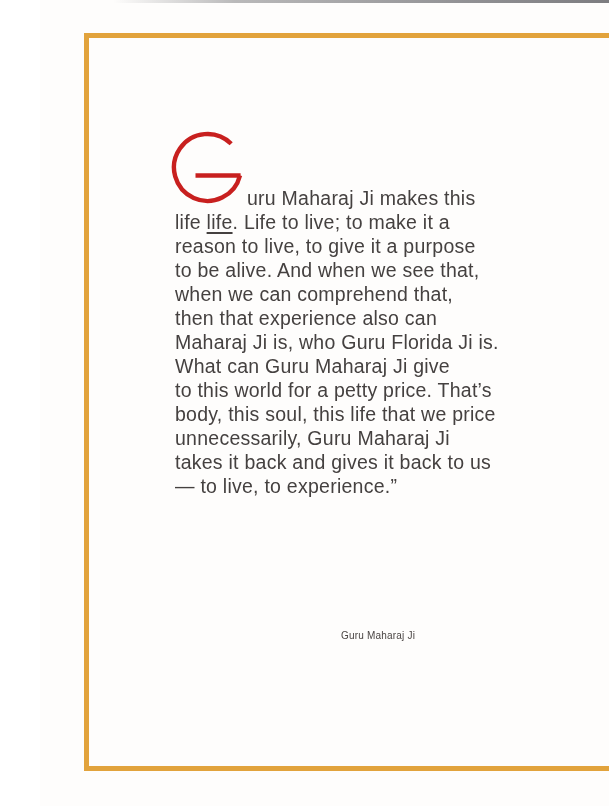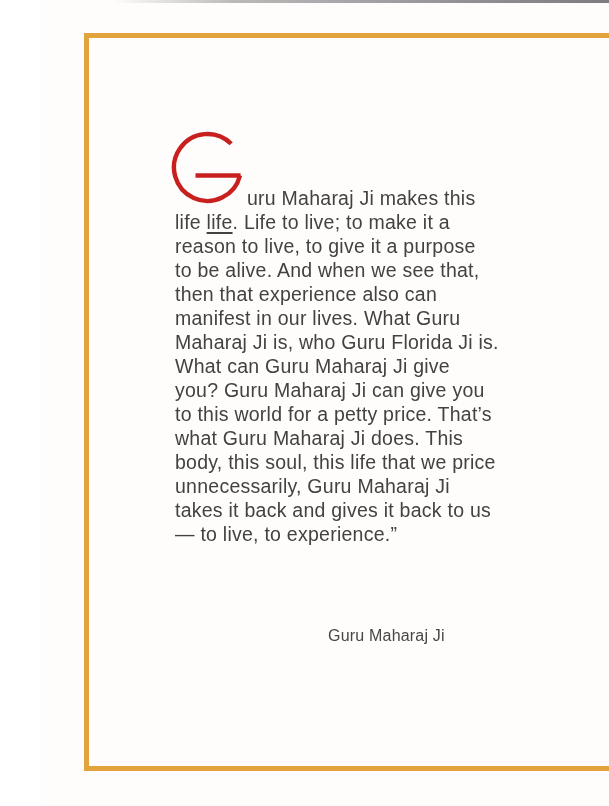--- a/index.html
+++ b/index.html
@@ -48,22 +48,22 @@
   }
   .qline { white-space: nowrap; }
   .qline-first { padding-left: 72px; }
   .u {
     text-decoration: underline;
     text-underline-offset: 3px;
     text-decoration-thickness: 1.5px;
   }
   
   .attribution {
-    position: absolute; left: 288px; top: 629px;
-    font-size: 16px; line-height: 13.5px;
+    position: absolute; left: 301px; top: 629px;
+    font-size: 10px; line-height: 13.5px;
     letter-spacing: 0.2px;
     color: #4a4543;
   }
 </style>
 </head>
 <body>
 
 <div class="page">
 
   <div class="scan-edge-top"></div>
@@ -78,27 +78,25 @@
 
   <div class="quote">
     <div class="qline qline-first">
       <span>uru Maharaj Ji makes this</span>
     </div>
     <div class="qline">
       <span>life </span><span class="u">life</span><span>. Life to live; to make it a</span>
     </div>
     <div class="qline">reason to live, to give it a purpose</div>
     <div class="qline">to be alive. And when we see that,</div>
+    <div class="qline">when we can comprehend that,</div>
     <div class="qline">then that experience also can</div>
-    <div class="qline">manifest in our lives. What Guru</div>
     <div class="qline">Maharaj Ji is, who Guru Florida Ji is.</div>
     <div class="qline">What can Guru Maharaj Ji give</div>
-    <div class="qline">you? Guru Maharaj Ji can give you</div>
     <div class="qline">to this world for a petty price. That’s</div>
-    <div class="qline">what Guru Maharaj Ji does. This</div>
     <div class="qline">body, this soul, this life that we price</div>
     <div class="qline">unnecessarily, Guru Maharaj Ji</div>
     <div class="qline">takes it back and gives it back to us</div>
     <div class="qline">— to live, to experience.”</div>
   </div>
 
   <div class="attribution">
     <div>Guru Maharaj Ji</div>
   </div>
 

